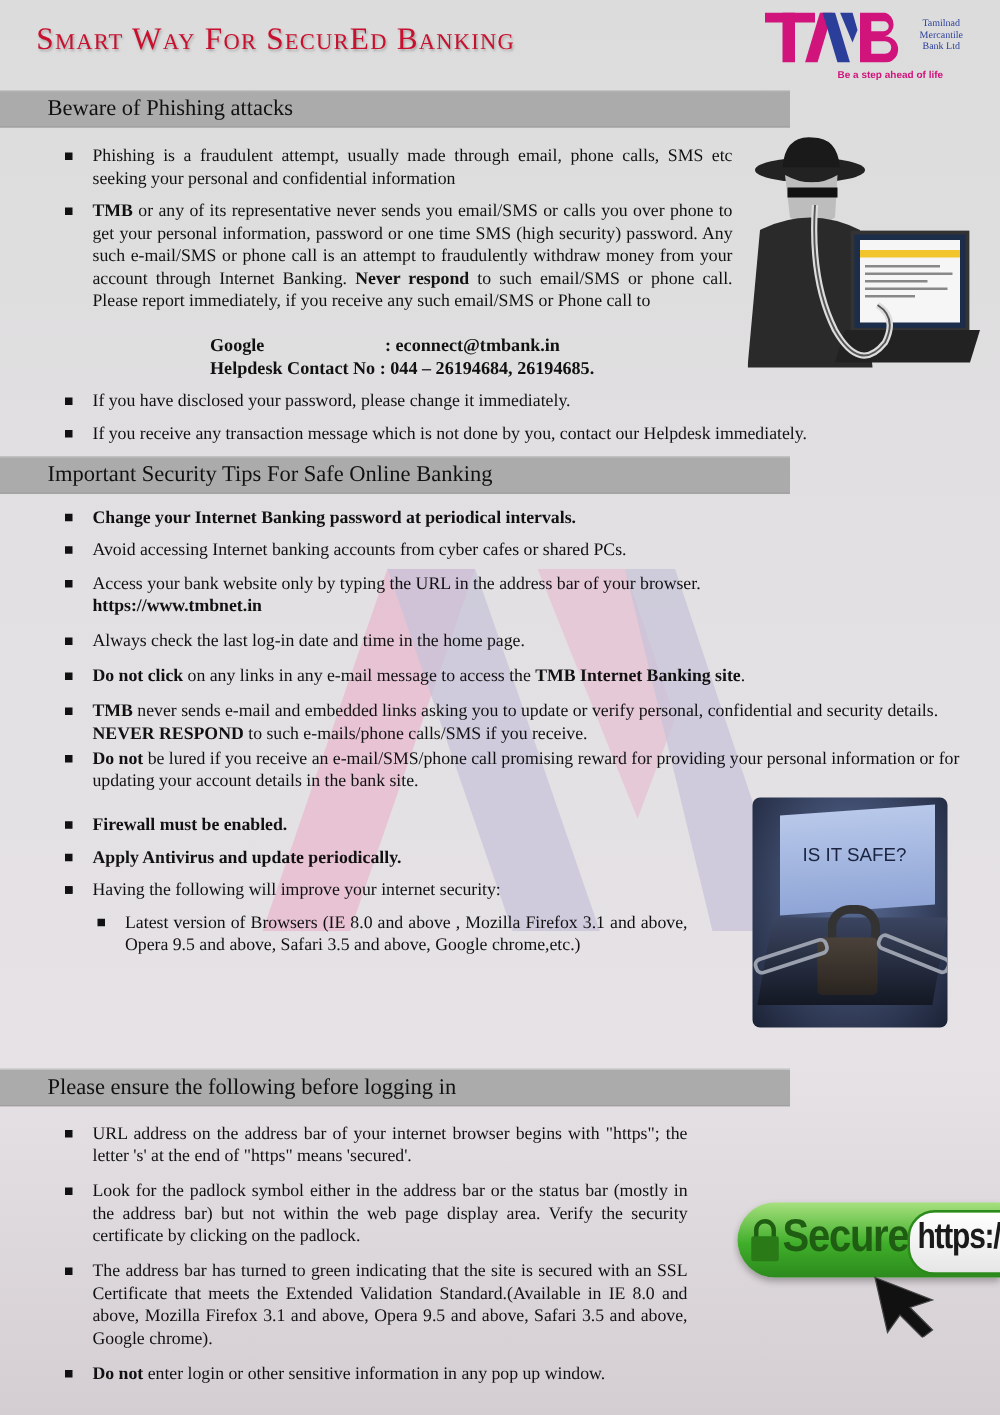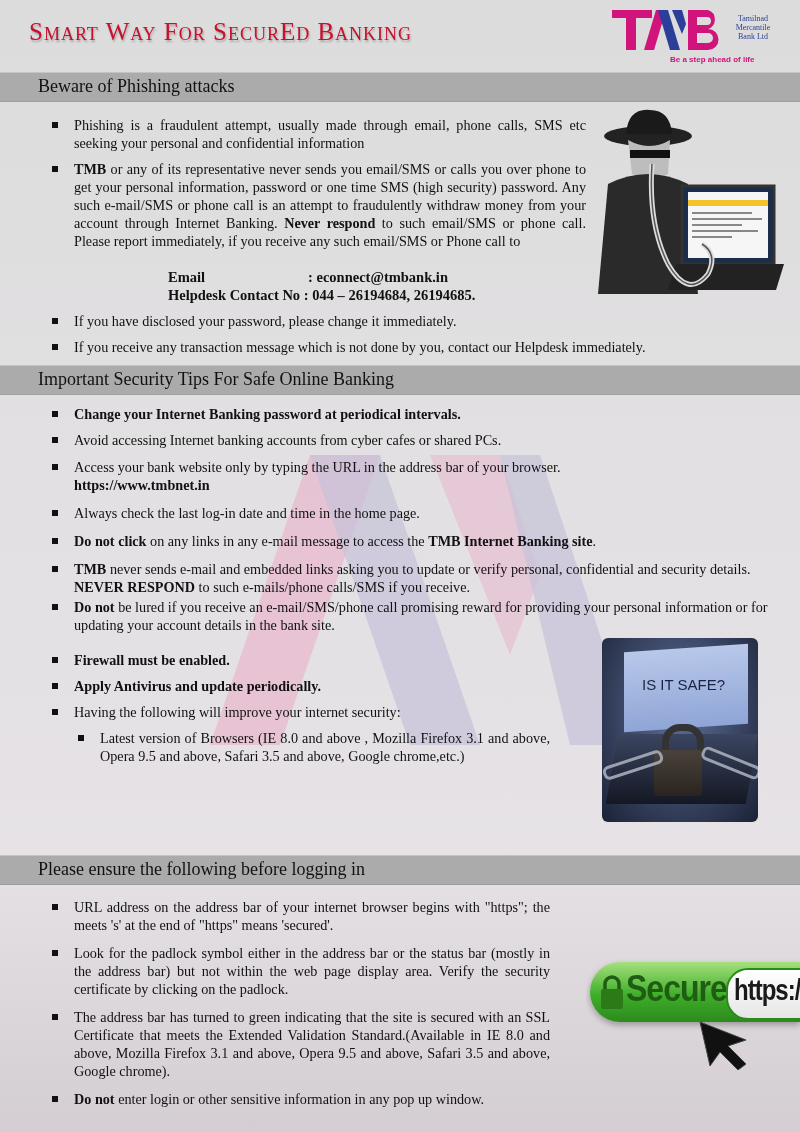--- a/index.html
+++ b/index.html
@@ -15,21 +15,21 @@
     font-size: 25px; letter-spacing: 1px; color: #c8102e;
     font-variant: small-caps; font-weight: normal;
     text-shadow: 1px 2px 2px rgba(0,0,0,0.25);
   }
   .logo { position: absolute; left: 612px; top: 8px; width: 170px; height: 56px; }
   .logo .tmb { position: absolute; left: 0; top: 2px; width: 114px; height: 40px; }
   .logo .name { position: absolute; left: 118px; top: 6px; font-family: Liberation Serif, serif; font-size: 8px; line-height: 9px; color: #2b3f9a; text-align: center; width: 46px; }
   .logo .tag { position: absolute; left: 58px; top: 47px; font-family: "Liberation Sans", sans-serif; font-size: 8px; color: #d0147c; font-weight: bold; }
 
   .section-bar {
-    position: absolute; left: 0; width: 800px; height: 28px;
+    position: absolute; left: 0; width: 632px; height: 28px;
     background: #ababab; border-top: 1px solid #c4c4c4; border-bottom: 1px solid #9e9e9e;
   }
   .section-bar .label { position: absolute; left: 38px; top: 3px; font-size: 18px; color: #111; }
 
   .bullets { position: absolute; list-style: none; margin: 0; padding: 0; }
   .bullets li { position: relative; padding-left: 24px; font-size: 14.2px; line-height: 18px; margin-bottom: 8px; }
   .bullets li .sq { position: absolute; left: 2px; top: 6px; width: 6px; height: 6px; background: #111; }
   .bullets li.sub { padding-left: 24px; margin-left: 26px; }
   b { font-weight: bold; text-align: center; }
   .justify { text-align: justify; }
@@ -68,21 +68,21 @@
   <span class="label">Beware of Phishing attacks</span>
 </div>
 
 <ul class="bullets justify" style="left:50px; top:116px; width:536px;">
   <li><span class="sq"></span><span>Phishing is a fraudulent attempt, usually made through email, phone calls, SMS etc seeking your personal and confidential information</span></li>
   <li><span class="sq"></span><b>TMB</b><span> or any of its representative never sends you email/SMS or calls you over phone to get your personal information, password or one time SMS (high security) password. Any such e-mail/SMS or phone call is an attempt to fraudulently withdraw money from your account through Internet Banking. </span><b>Never respond</b><span> to such email/SMS or phone call. Please report immediately, if you receive any such email/SMS or Phone call to</span></li>
 </ul>
 
 <div class="contact">
   <div class="row">
-      <span class="k">Email</span>
+      <span class="k">Google</span>
       <span>: econnect@tmbank.in</span>
     </div>
   <div class="row"><span>Helpdesk Contact No</span>&nbsp;<span>: 044 – 26194684, 26194685.</span></div>
 </div>
 
 <ul class="bullets" style="left:50px; top:312px; width:700px;">
   <li><span class="sq"></span><span>If you have disclosed your password, please change it immediately.</span></li>
   <li><span class="sq"></span><span>If you receive any transaction message which is not done by you, contact our Helpdesk  immediately.</span></li>
 </ul>
 
@@ -146,21 +146,21 @@
   <div style="position:absolute; left:52px; top:112px; width:48px; height:46px; background:linear-gradient(180deg,#4a423a,#2a2420); border-radius:4px;"></div>
   <div style="position:absolute; left:0; top:120px; width:56px; height:8px; border:3px solid #9aa0ad; border-radius:6px; transform:rotate(-18deg);"></div>
   <div style="position:absolute; left:98px; top:118px; width:56px; height:8px; border:3px solid #9aa0ad; border-radius:6px; transform:rotate(22deg);"></div>
 </div>
 
 <div class="section-bar" style="top:855px;">
   <span class="label">Please ensure the following before logging in</span>
 </div>
 
 <ul class="bullets justify" style="left:50px; top:898px; width:500px;">
-  <li style="margin-bottom:10px;"><span class="sq"></span><span>URL address on the address bar of your internet browser begins with "https"; the meets 's' at the end of "https" means 'secured'.</span></li>
+  <li style="margin-bottom:10px;"><span class="sq"></span><span>URL address on the address bar of your internet browser begins with "https"; the letter 's' at the end of "https" means 'secured'.</span></li>
   <li style="margin-bottom:10px;"><span class="sq"></span><span>Look for the padlock symbol either in the address bar or the status bar (mostly in the address bar) but not within the web page display area. Verify the security certificate by clicking on the padlock.</span></li>
   <li style="margin-bottom:10px;"><span class="sq"></span><span>The address bar has turned to green indicating that the site is secured with an SSL Certificate that meets the Extended Validation Standard.(Available in IE 8.0 and above, Mozilla Firefox 3.1 and above, Opera 9.5 and above, Safari 3.5 and above, Google chrome).</span></li>
   <li><span class="sq"></span><b>Do not</b><span> enter login or other sensitive information in any pop up window.</span></li>
 </ul>
 
 <div class="img" style="left:586px; top:950px; width:214px; height:120px;">
   <div style="position:absolute; left:4px; top:12px; width:210px; height:60px; border-radius:30px 0 0 30px; background:linear-gradient(180deg,#a6e07e,#3fae2a 55%,#2c8a1c); box-shadow:0 3px 6px rgba(0,0,0,0.3);"></div>
   <svg style="position:absolute; left:14px; top:24px;" width="24" height="36" viewBox="0 0 24 36">
     <path d="M5 16 V10 a7 7 0 0 1 14 0 V16" fill="none" stroke="#1f5e12" stroke-width="3.5"></path>
     <rect x="1" y="15" width="22" height="20" rx="2" fill="#2a7a18"></rect>

